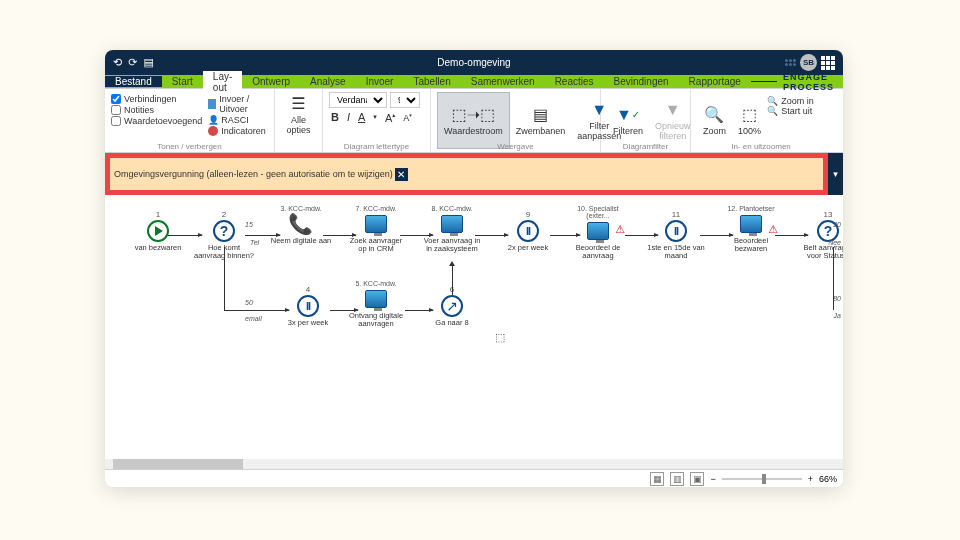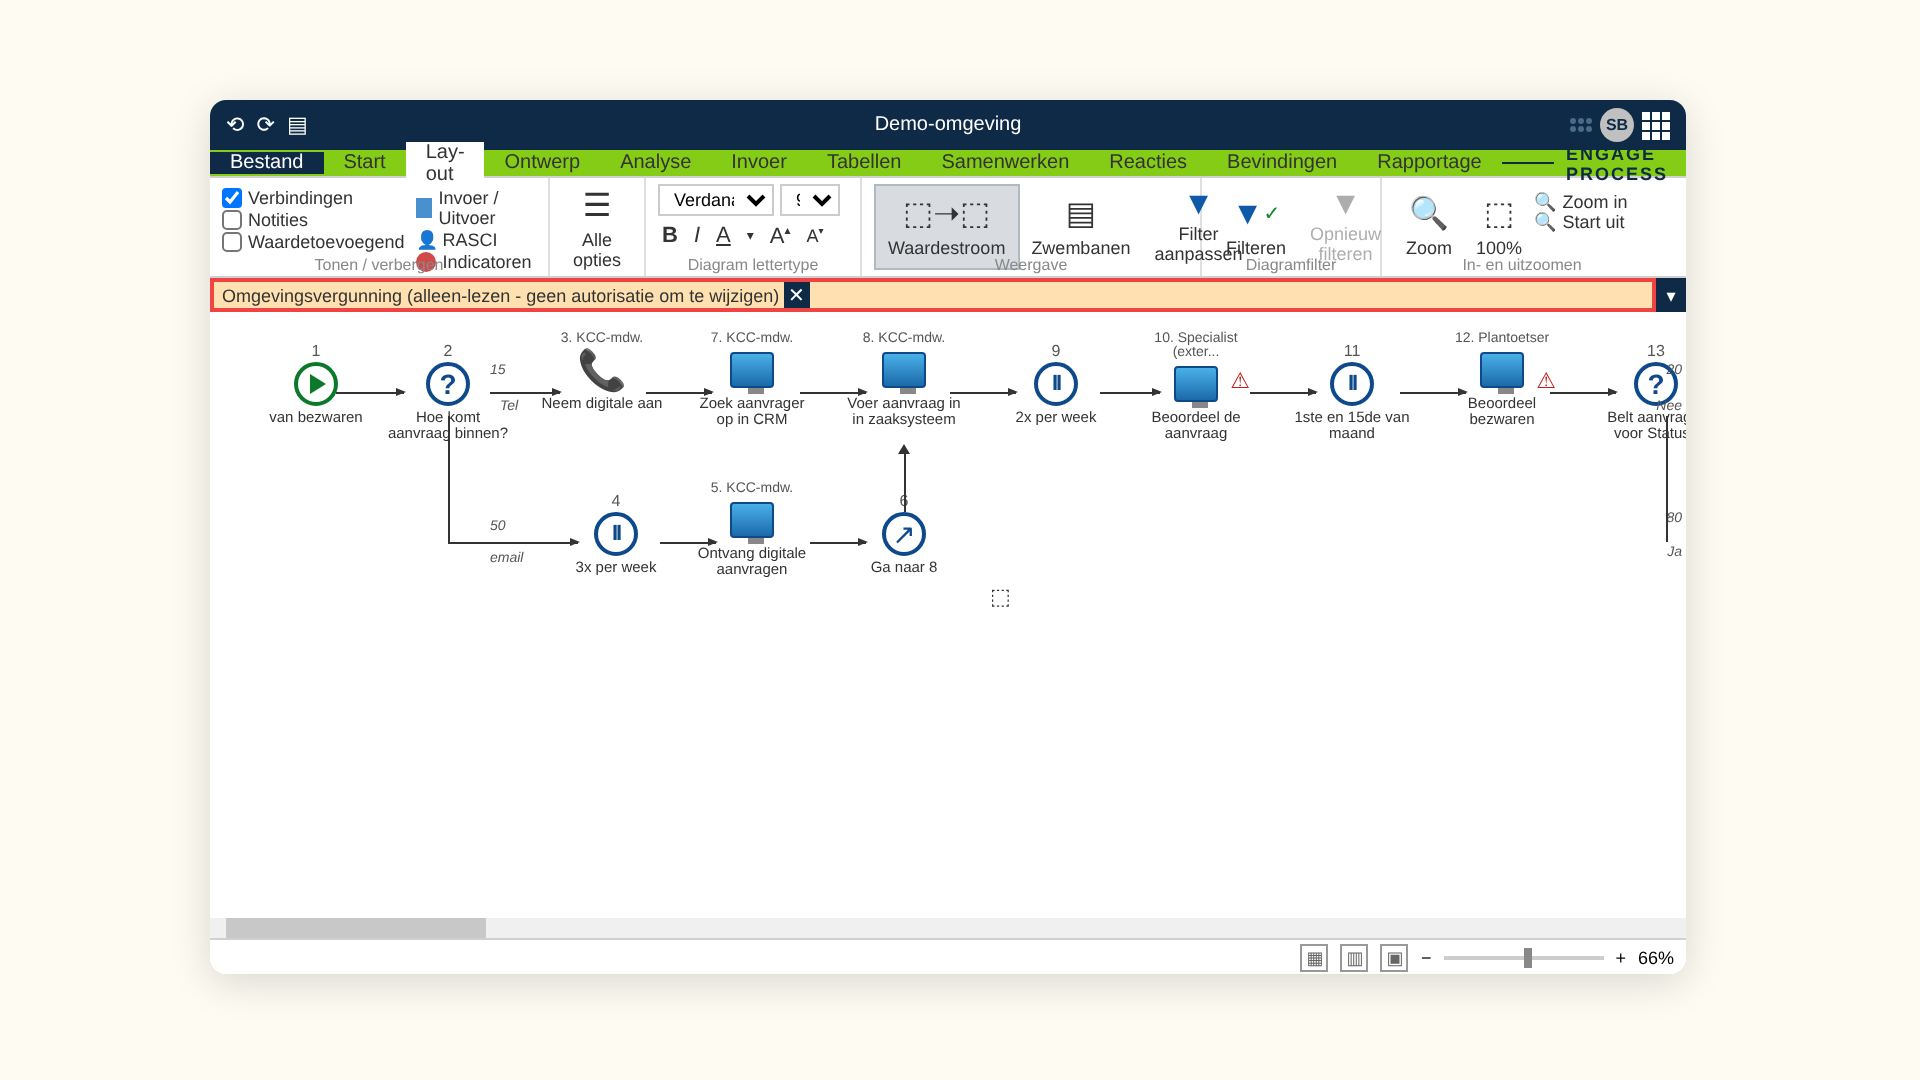--- a/index.html
+++ b/index.html
@@ -15,37 +15,37 @@
 .user-badge{width:17px;height:17px;border-radius:50%;background:#c0c0c0;color:#0e2a47;font-size:8px;font-weight:bold;display:flex;align-items:center;justify-content:center}
 .grid-icon{display:grid;grid-template-columns:repeat(3,4px);grid-template-rows:repeat(3,4px);gap:1px}
 .grid-icon div{background:#fff}
 .tabbar{background:#84cc16;border-bottom:1px solid #d0d0d0;height:14px;display:flex;align-items:center;font-size:10px;color:#333;position:relative}
 .tab{padding:0 10px;display:flex;align-items:center;cursor:pointer;border-right:0}
 .tab.active{background:#fff;border-top:2px solid #0e2a47;margin-top:-1px}
 .tab.dark{background:#0e2a47;color:#fff}
 .brand{margin-left:auto;padding-right:8px;display:flex;align-items:center;font-size:8px;color:#0e6aa8}
 .brand .line{width:40px;height:1px;background:#0e2a47;margin-right:6px}
 .brand b{color:#0e2a47;letter-spacing:1px;font-size:9px}
-.ribbon{background:#fff;border-bottom:1px solid #d0d0d0;height:50px;display:flex;font-size:9px;color:#333}
+.ribbon{background:#fff;border-bottom:1px solid #d0d0d0;height:64px;display:flex;font-size:9px;color:#333}
 .ribbon-group{border-right:1px solid #e0e0e0;padding:3px 6px;display:flex;flex-direction:column;position:relative}
 .ribbon-group-label{position:absolute;bottom:1px;left:0;right:0;text-align:center;font-size:8px;color:#888}
 .checklist{display:flex;flex-direction:column;gap:1px;padding-top:2px}
 .checklist label{display:flex;align-items:center;gap:3px;font-size:9px;cursor:pointer}
 .checklist input{width:10px;height:10px}
 .iconlist{display:flex;flex-direction:column;gap:1px;padding-top:2px;margin-left:6px}
 .iconlist div{display:flex;align-items:center;gap:3px;cursor:pointer}
 .iconlist .ico{width:10px;height:10px;display:inline-block}
 .big-btn{display:flex;flex-direction:column;align-items:center;justify-content:center;padding:2px 6px;cursor:pointer;font-size:9px;text-align:center;line-height:1.1}
 .big-btn .big-ico{width:20px;height:20px;margin-bottom:2px;display:flex;align-items:center;justify-content:center;font-size:16px}
 .big-btn.pressed{background:#d8dce0;border:1px solid #b0b8c0}
 .font-row{display:flex;align-items:center;gap:3px;margin-bottom:3px}
 .font-select{border:1px solid #ccc;font-size:9px;padding:1px 3px;background:#fff}
 .fmt-btns{display:flex;gap:4px;align-items:center}
 .fmt-btns span{cursor:pointer;font-size:11px;padding:0 2px}
-.doc-bar{background:#ffe0b0;border:2px solid #ef4444;display:flex;align-items:center;height:17px;font-size:9px;padding:4px 4px;color:#333}
+.doc-bar{background:#ffe0b0;border:5px solid #ef4444;display:flex;align-items:center;height:17px;font-size:9px;padding:16px 4px;color:#333}
 .doc-bar .close{margin-left:2px;width:13px;height:13px;background:#0e2a47;color:#fff;display:flex;align-items:center;justify-content:center;font-size:10px;cursor:pointer}
 .ribbon-arrow{width:15px;background:#0e2a47;display:flex;align-items:center;justify-content:center;color:#fff;font-size:9px;cursor:pointer}
 .canvas{flex:1;background:#fff;position:relative;overflow:hidden}
 .node{position:absolute;display:flex;flex-direction:column;align-items:center;font-size:7.5px;color:#333;text-align:center;width:62px}
 .node-num{font-size:8px;color:#555;margin-bottom:1px}
 .node-role{font-size:7px;color:#555;margin-bottom:1px}
 .node-icon{width:22px;height:22px;display:flex;align-items:center;justify-content:center;margin-bottom:2px}
 .node-label{line-height:1.1}
 .circle{width:22px;height:22px;border:2px solid #0e4a8a;border-radius:50%;display:flex;align-items:center;justify-content:center;background:#fff}
 .play{border-color:#0a7a2a}

